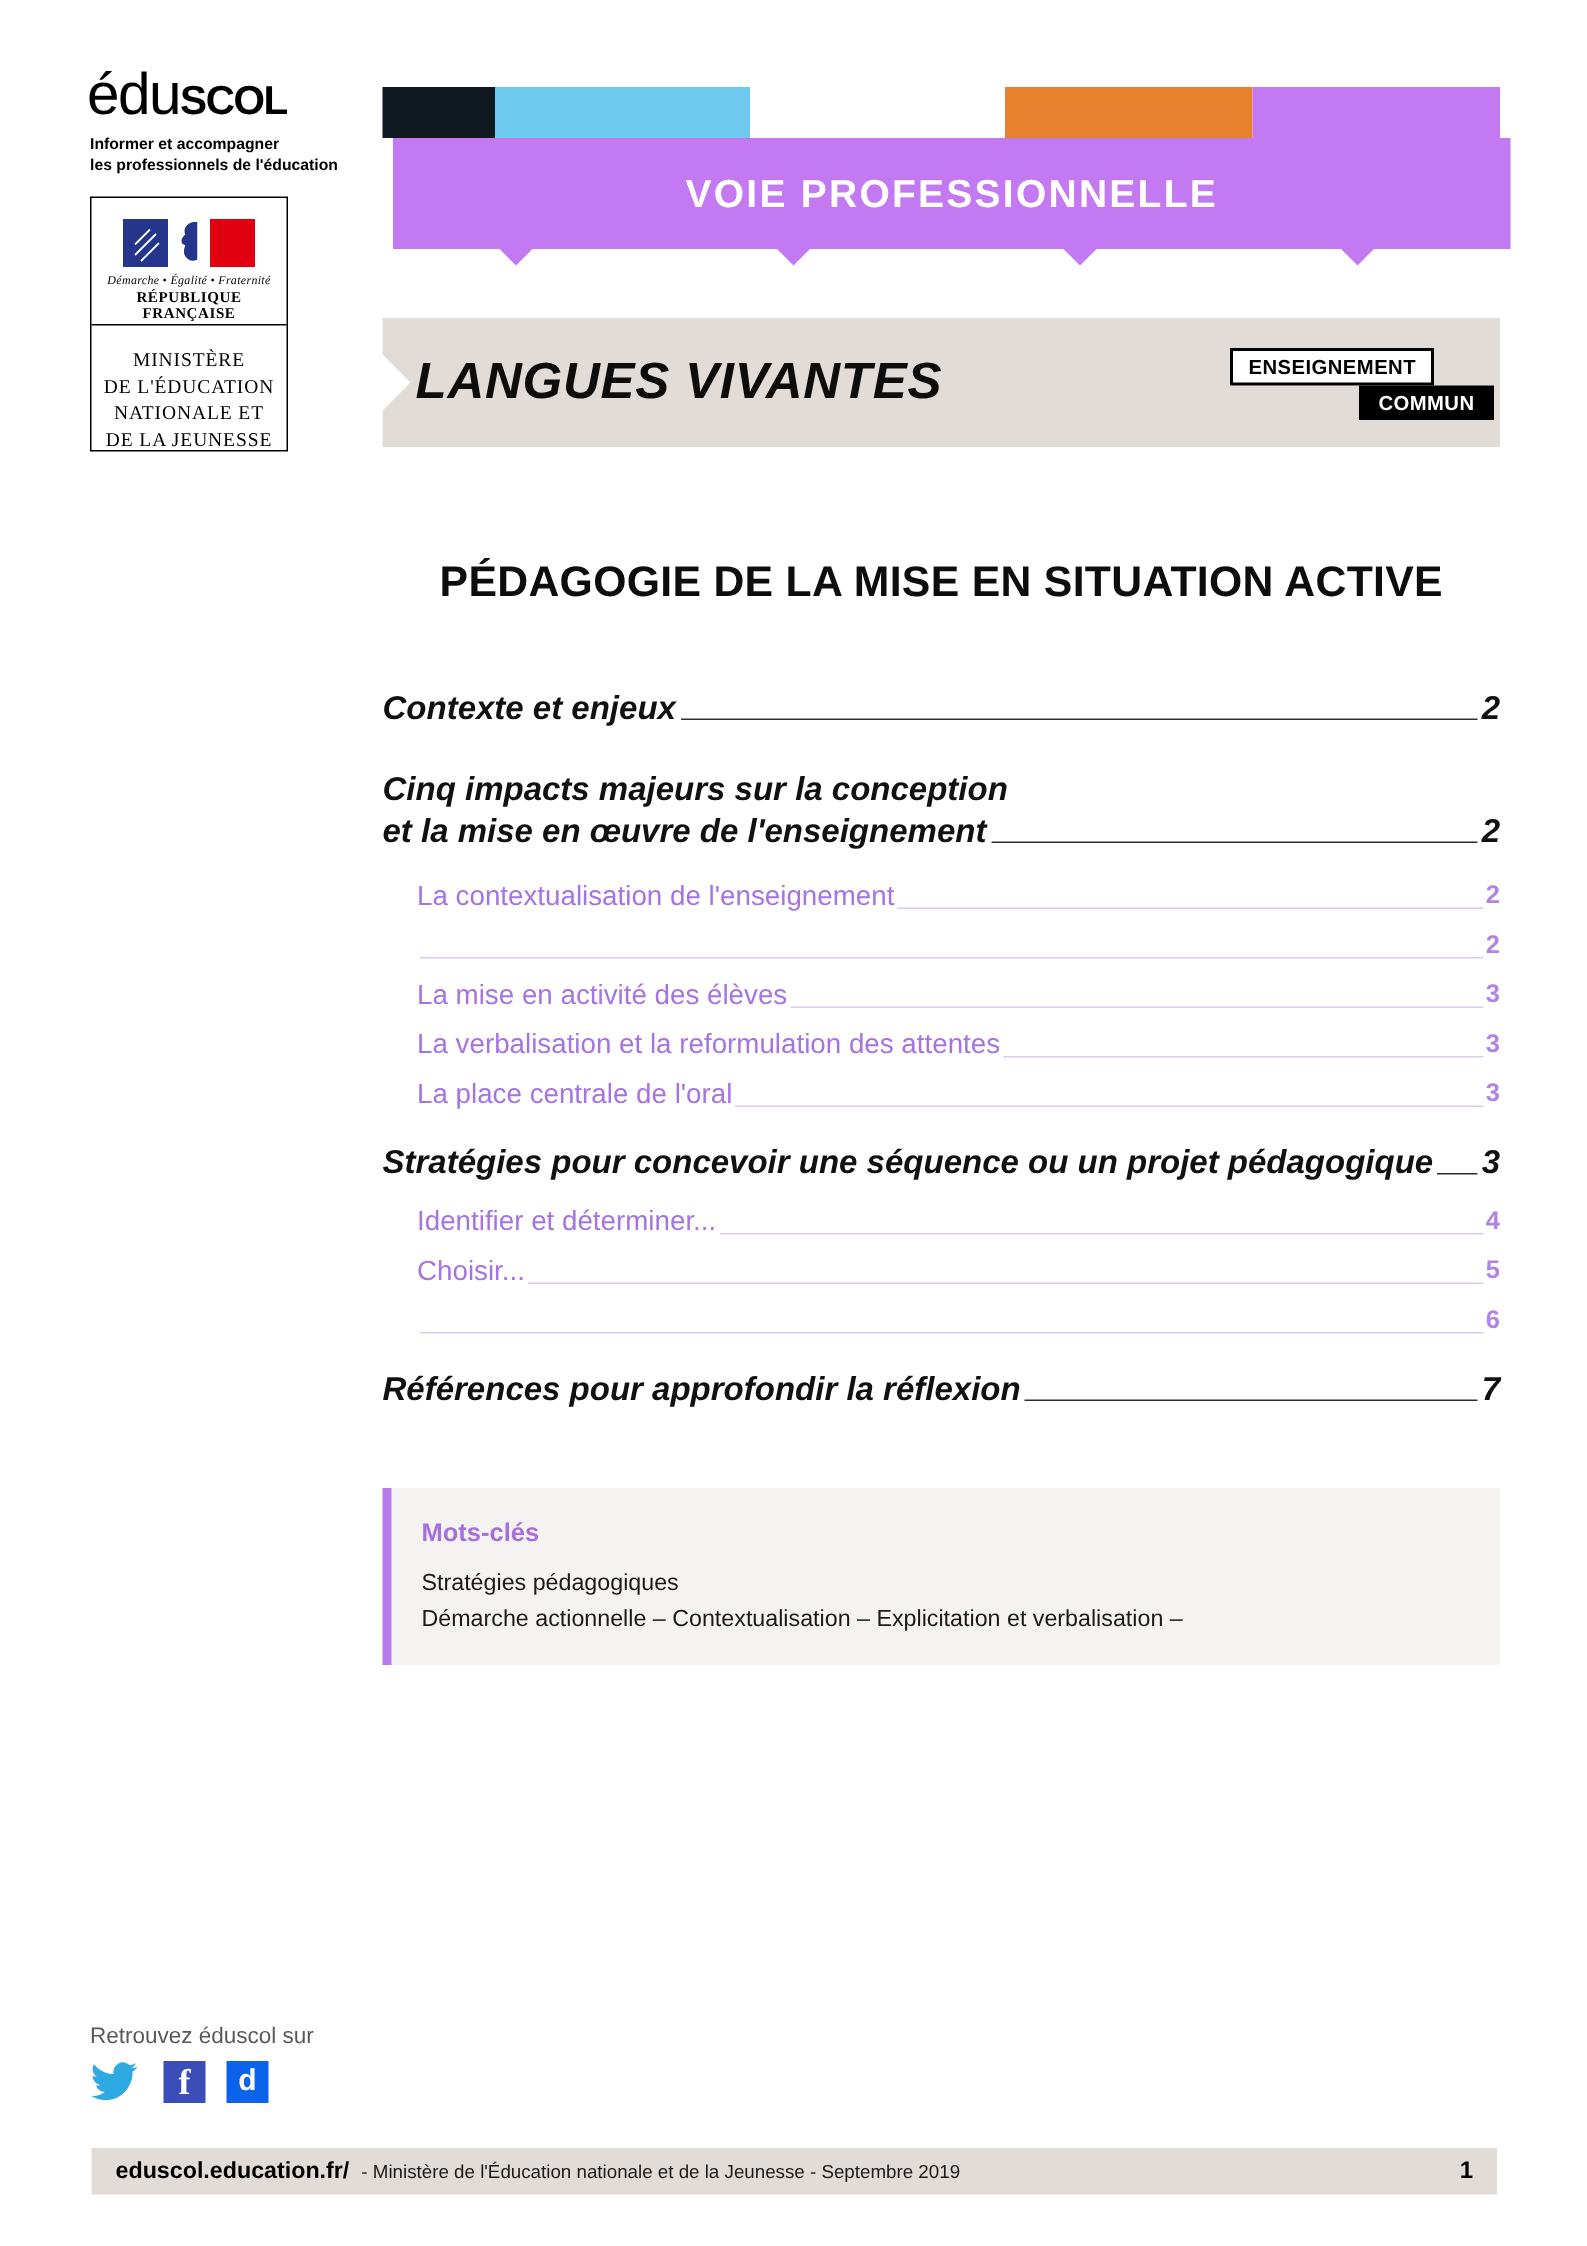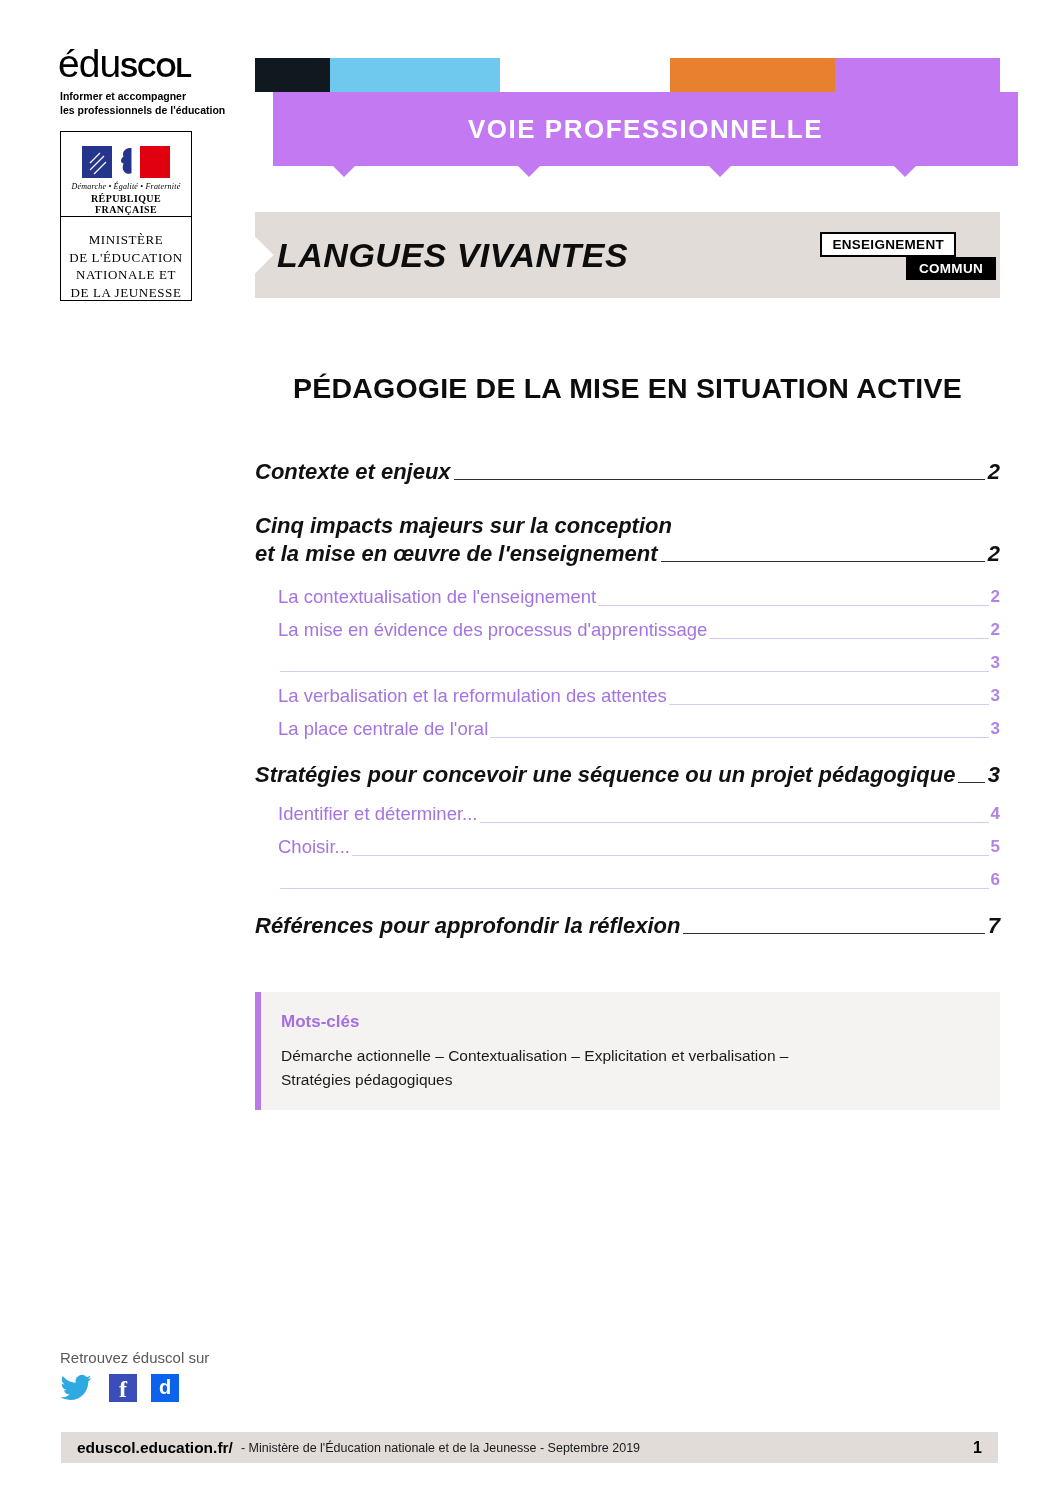--- a/index.html
+++ b/index.html
@@ -28,21 +28,21 @@
   .ministry-bottom { text-align:center; padding-top:14px; font-family:"Liberation Serif", serif; font-size:13px; letter-spacing:0.6px; line-height:1.35; color:#000; }
 
   
   .color-strip { position:absolute; left:255px; top:58px; width:745px; height:34px; display:flex; }
   .seg-black  { width:75px;  background:#101820; }
   .seg-blue   { width:170px; background:#6fc9ef; }
   .seg-white  { width:170px; background:#ffffff; }
   .seg-orange { width:165px; background:#e8812d; }
   .seg-purple { width:165px; background:#c279f1; }
 
-  .purple-banner { position:absolute; left:273px; top:92px; width:745px; height:74px;
+  .purple-banner { position:absolute; left:262px; top:92px; width:745px; height:74px;
     background:#c279f1; display:flex; align-items:center; justify-content:center;
     color:#fff; font-weight:800; font-size:26px; letter-spacing:1.5px; }
 
   .notch { position:absolute; top:166px; width:0; height:0;
     border-left:11px solid transparent; border-right:11px solid transparent; border-top:11px solid #c279f1; }
   .notch-0 { left:333px; } .notch-1 { left:518px; } .notch-2 { left:709px; } .notch-3 { left:894px; }
 
   .levels { position:absolute; left:255px; top:173px; width:745px; height:36px; }
   .level { position:absolute; transform:translateX(-50%); font-weight:800; font-size:27px; color:#0d0d0d; white-space:nowrap; }
   .level sup { font-size:0.52em; font-weight:800; vertical-align:super; }
@@ -173,25 +173,25 @@
       <span class="leader"></span>
       <span class="pg">2</span>
     </div>
 
     <div class="toc-row t-sub mt-subs1">
       <span class="lbl">La contextualisation de l'enseignement</span>
       <span class="leader"></span>
       <span class="pg">2</span>
     </div>
     <div class="toc-row t-sub">
-      <span class="lbl">La mise en évidence des processus d'apprentissage</span>
-      <span class="leader"></span>
-      <span class="pg">2</span>
-    </div>
-    <div class="toc-row t-sub">
+      <span class="leader"></span>
+      <span class="pg">2</span>
+    </div>
+    <div class="toc-row t-sub">
+      <span class="lbl">La mise en activité des élèves</span>
       <span class="leader"></span>
       <span class="pg">3</span>
     </div>
     <div class="toc-row t-sub">
       <span class="lbl">La verbalisation et la reformulation des attentes</span>
       <span class="leader"></span>
       <span class="pg">3</span>
     </div>
     <div class="toc-row t-sub">
       <span class="lbl">La place centrale de l'oral</span>
@@ -223,22 +223,22 @@
     <div class="toc-row t-main mt-references">
       <span class="lbl">Références pour approfondir la réflexion</span>
       <span class="leader"></span>
       <span class="pg">7</span>
     </div>
 
   </div>
 
   <div class="keywords-box">
     <div class="keywords-heading">Mots-clés</div>
+    <div class="keywords-line">Stratégies pédagogiques</div>
     <div class="keywords-line">Démarche actionnelle – Contextualisation – Explicitation et verbalisation –</div>
-    <div class="keywords-line">Stratégies pédagogiques</div>
   </div>
 
   <div class="social-label">Retrouvez éduscol sur</div>
   <div class="social-row">
     <svg width="38" height="31" viewBox="0 0 24 24">
       <path fill="#2fa9e1" d="M23.953 4.57a10 10 0 01-2.825.775 4.958 4.958 0 002.163-2.723c-.951.555-2.005.959-3.127 1.184a4.92 4.92 0 00-8.384 4.482C7.69 8.095 4.067 6.13 1.64 3.162a4.822 4.822 0 00-.666 2.475c0 1.71.87 3.213 2.188 4.096a4.904 4.904 0 01-2.228-.616v.06a4.923 4.923 0 003.946 4.827 4.996 4.996 0 01-2.212.085 4.936 4.936 0 004.604 3.417 9.867 9.867 0 01-6.102 2.105c-.39 0-.779-.023-1.17-.067a13.995 13.995 0 007.557 2.209c9.053 0 13.998-7.496 13.998-13.985 0-.21 0-.42-.015-.63A9.935 9.935 0 0024 4.59z"></path>
     </svg>
     <div class="icon-fb">
         <span>f</span>
       </div>

